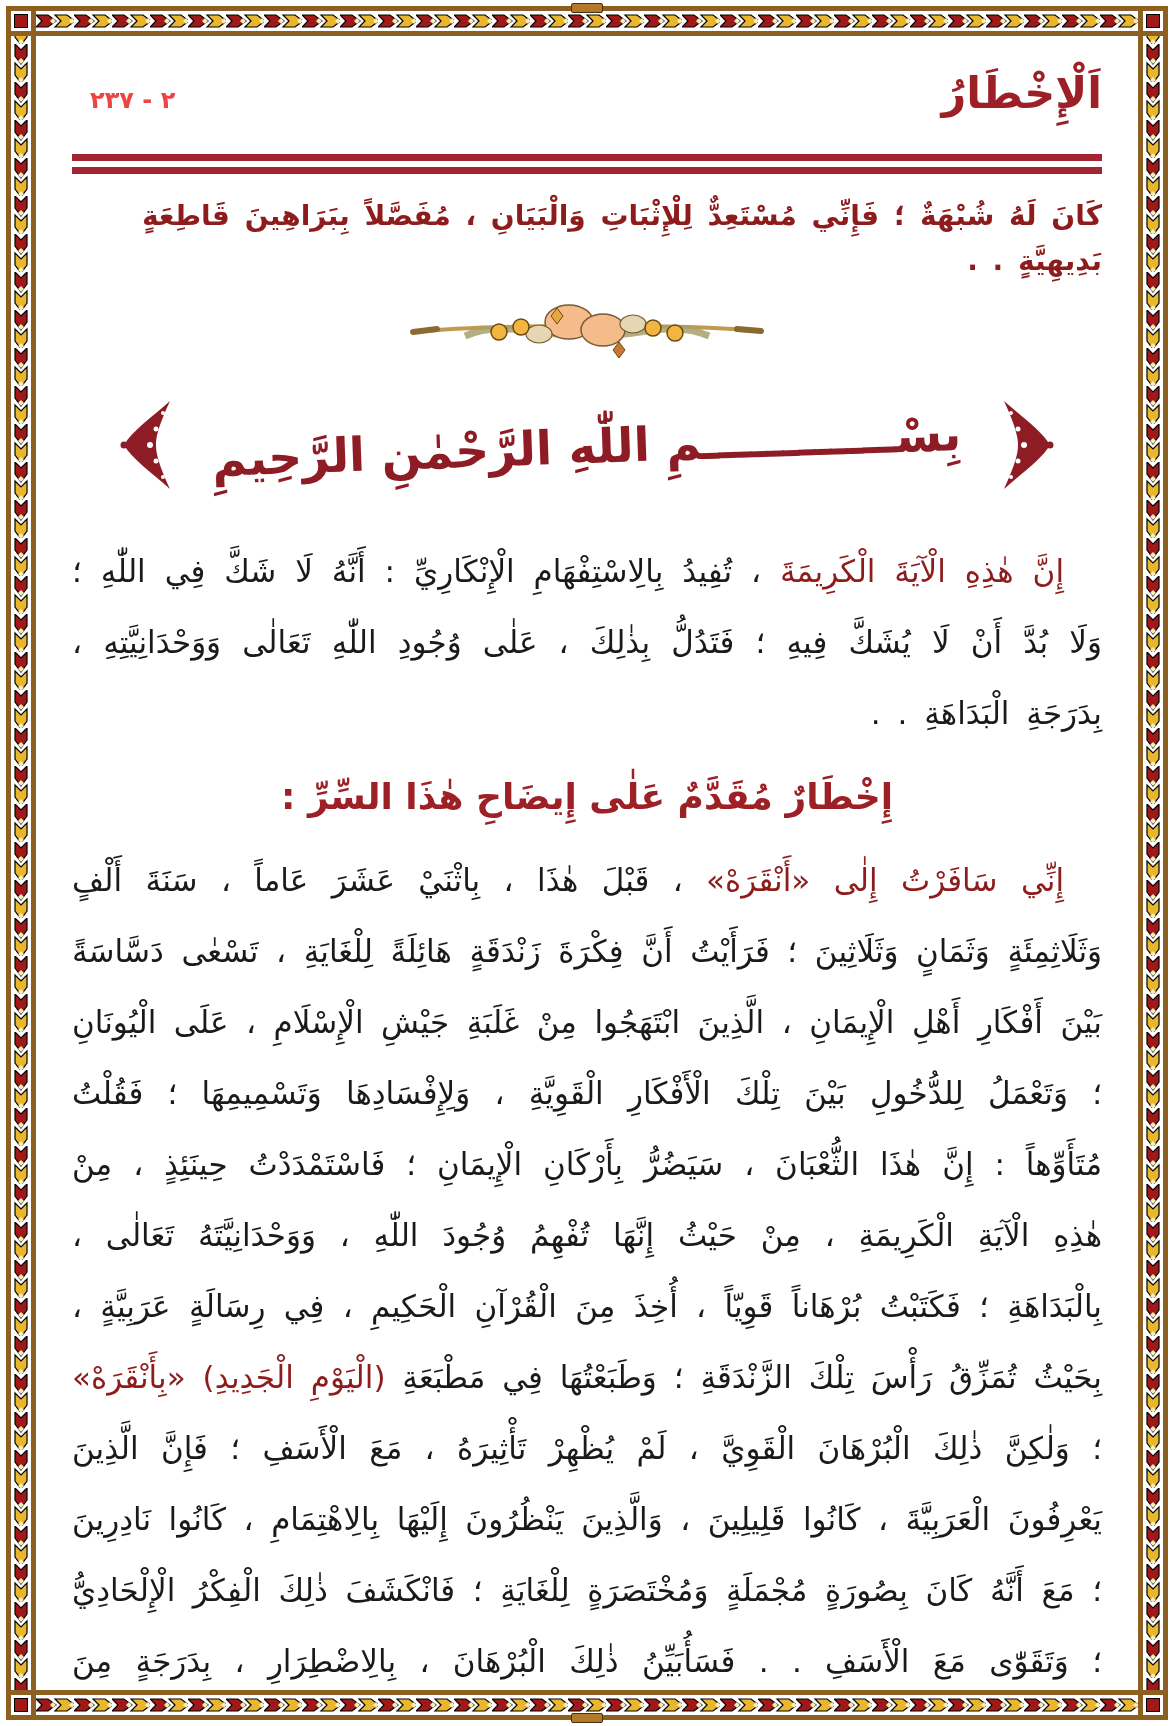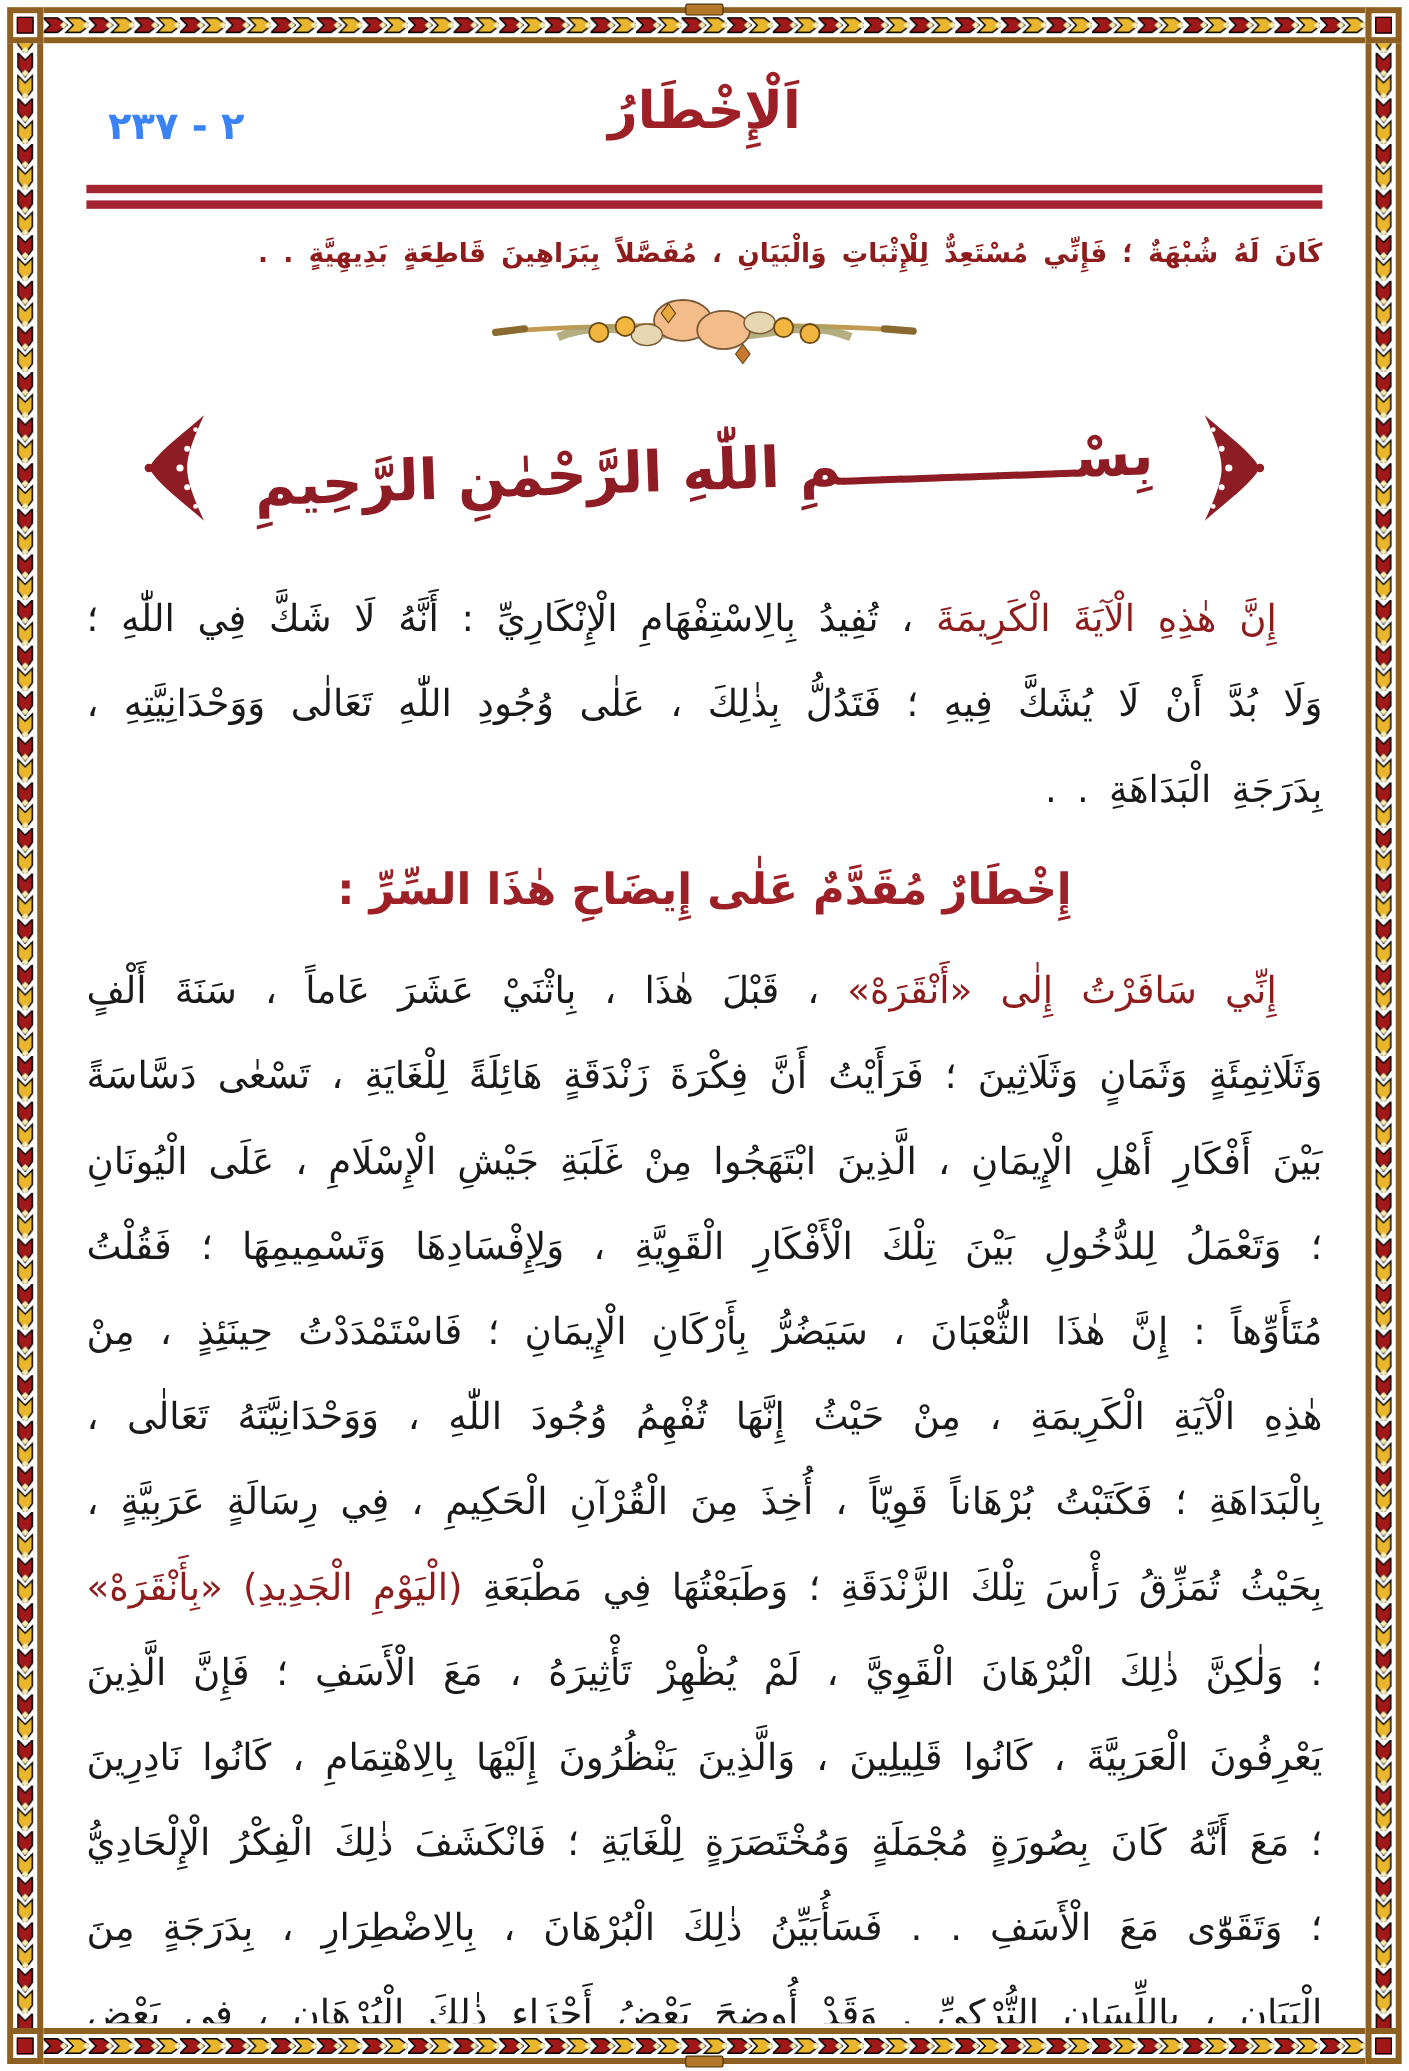--- a/index.html
+++ b/index.html
@@ -21,24 +21,24 @@
   .corner-bl{bottom:6px;left:6px;} .corner-br{bottom:6px;right:6px;}
   .corner::after{content:"";position:absolute;inset:3px;background:#a01818;border:1px solid #000;}
   .tick{position:absolute;left:50%;transform:translateX(-50%);width:30px;height:8px;background:#b4782a;border:1px solid #4a2f0a;border-radius:2px;}
   .tick-top{top:3px;} .tick-bottom{bottom:3px;}
   
   .content{
     position:absolute;top:40px;bottom:40px;left:42px;right:42px;
     padding:0 30px;direction:rtl;overflow:hidden;
   }
   .header{position:relative;height:84px;margin-top:22px;}
-  .page-num{position:absolute;left:18px;top:24px;font-size:32px;font-weight:bold;color:#3b82f6;direction:rtl;}
-  .page-title{text-align:center;font-size:43px;font-weight:bold;color:#9c2026;padding-top:6px;}
+  .page-num{position:absolute;left:18px;top:24px;font-size:24px;font-weight:bold;color:#ef4444;direction:rtl;}
+  .page-title{text-align:right;font-size:43px;font-weight:bold;color:#9c2026;padding-top:6px;}
   .double-rule{height:20px;box-sizing:border-box;border-top:7px solid #a32532;border-bottom:7px solid #a32532;margin-top:8px;}
-  .intro-line{margin-top:20px;font-size:22px;font-weight:bold;color:#8e1c1c;text-align:right;line-height:1.6;word-spacing:5px;}
+  .intro-line{margin-top:20px;font-size:28px;font-weight:bold;color:#8e1c1c;text-align:right;line-height:1.6;word-spacing:5px;}
   .divider-wrap{text-align:center;margin-top:10px;height:70px;}
   .bismillah-row{display:flex;direction:ltr;justify-content:center;align-items:center;gap:40px;margin-top:8px;height:150px;}
   .basmala-text{font-size:47px;font-weight:bold;color:#8e1c24;direction:rtl;transform:rotate(-2deg);}
   .verse-line{text-align:center;margin-top:14px;font-size:34px;font-weight:bold;line-height:1.9;word-spacing:4px;}
   .verse-bracket{color:#8e1c24;font-size:44px;font-weight:normal;}
   .verse-text{color:#3c50a8;}
   .verse-dots{color:#1c1c1c;}
   .para{
     font-size:31px;color:#1a1a1a;text-align:justify;text-align-last:right;
     line-height:71px;word-spacing:7px;text-indent:38px;margin-top:14px;

